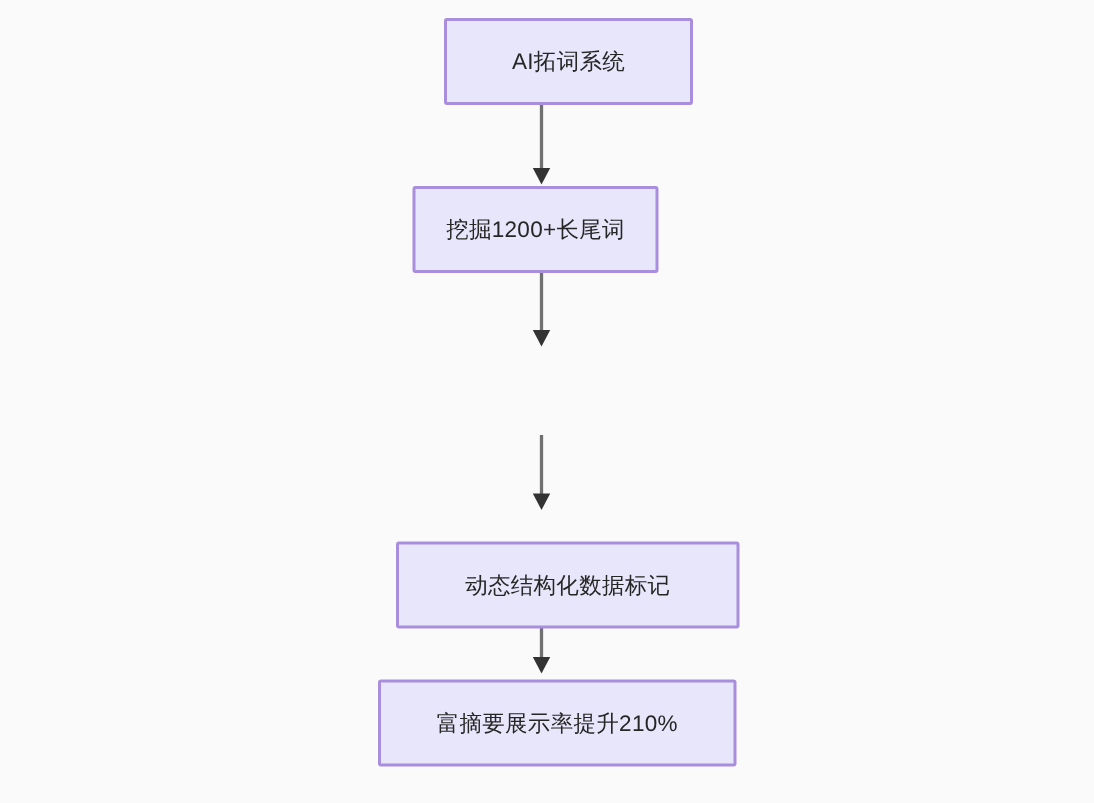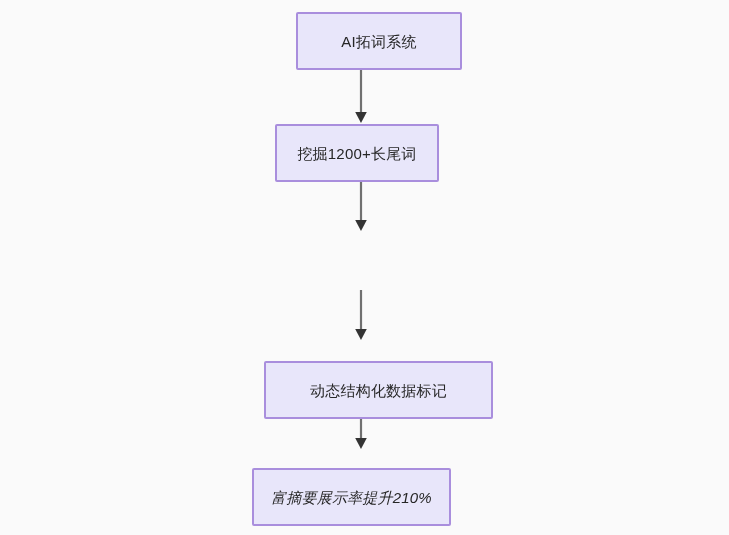--- a/index.html
+++ b/index.html
@@ -87,17 +87,17 @@
 
   <div class="node" style="left:275px; top:124px; width:164px;">
     <span class="node-label">挖掘1200+长尾词</span>
   </div>
 
 
   <div class="node" style="left:264px; top:341px; width:229px;margin-top:20px;">
     <span class="node-label">动态结构化数据标记</span>
   </div>
 
-  <div class="node" style="left:252px; top:468px; width:199px;font-style:italic;">
+  <div class="node" style="left:252px; top:453px; width:239px;">
     <span class="node-label">富摘要展示率提升210%</span>
   </div>
 
 </div>
 
 </body></html>

